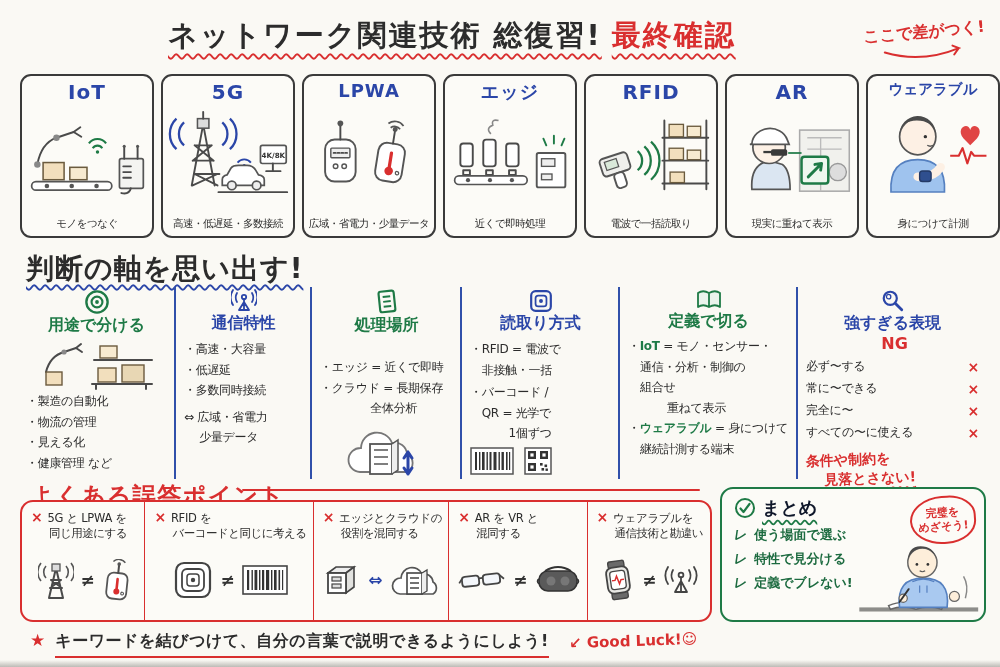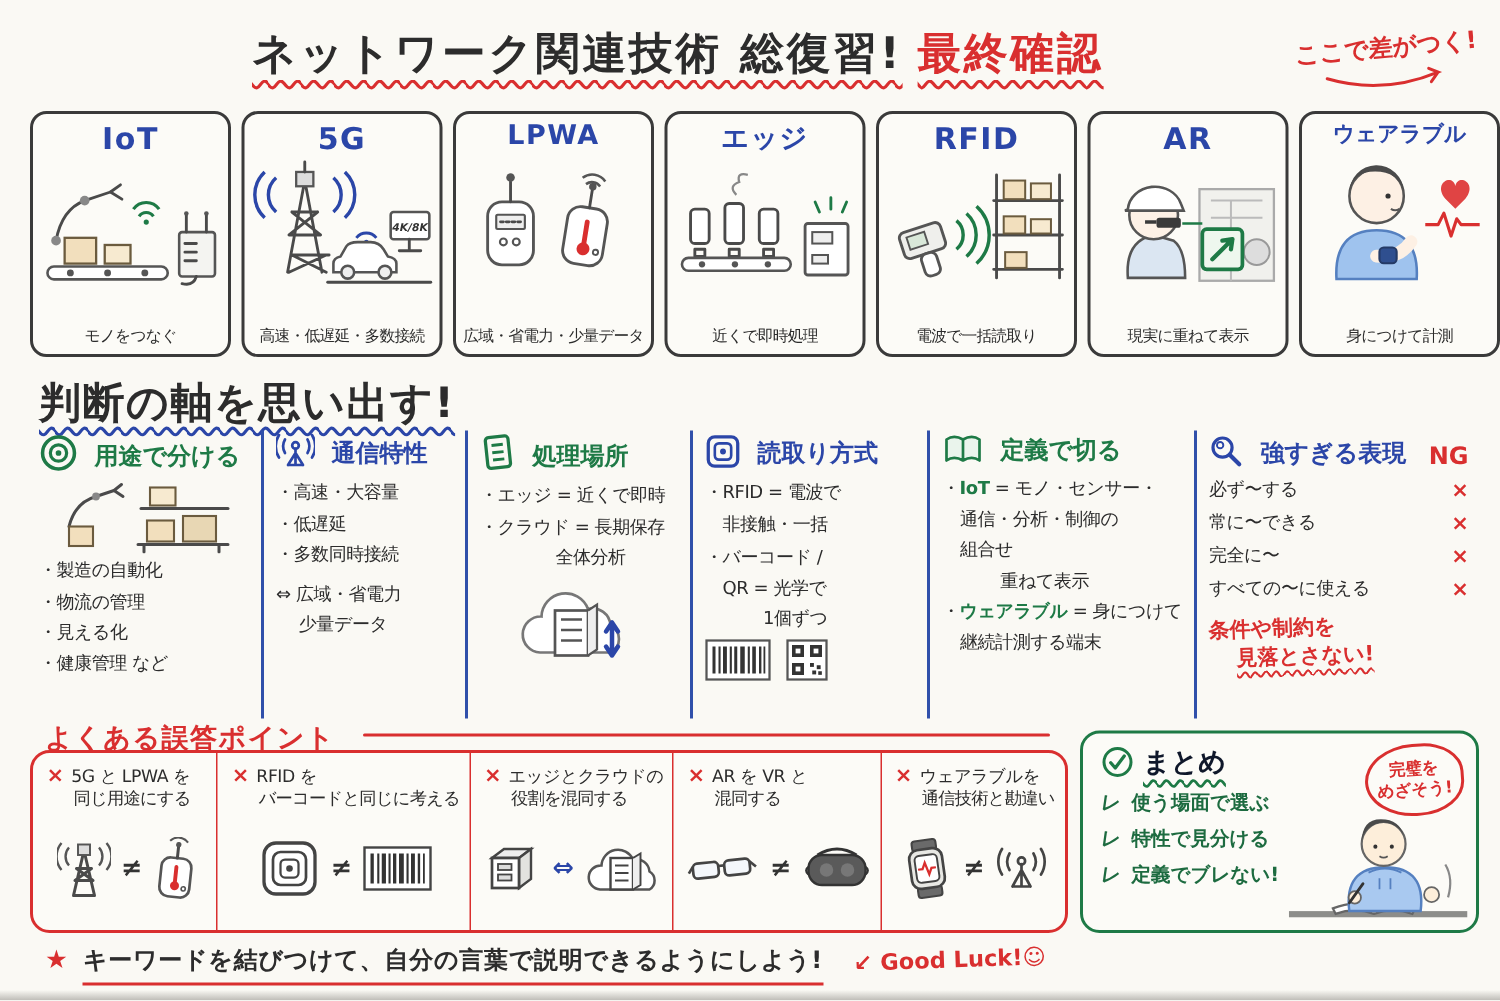--- a/index.html
+++ b/index.html
@@ -12,44 +12,44 @@
   .title .red { color:#d92f2f; margin-left:10px; }
   .corner-note { position:absolute; top:22px; right:14px; color:#d92f2f; font-weight:bold; font-size:16px; transform:rotate(-5deg); text-align:center; }
   .corner-note svg { display:block; margin:2px auto 0; }
 
   
   .cards { position:absolute; top:74px; left:20px; width:964px; height:164px; display:flex; gap:7px; }
   .card { flex:1; border:2.5px solid #3a3a3a; border-radius:11px; background:#fcfbf7; display:flex; flex-direction:column; align-items:center; padding:4px 2px 5px; }
   .card-title { color:#2b46a8; font-weight:bold; font-size:20px; letter-spacing:1px; }
   .card:nth-child(3) .card-title, .card:nth-child(4) .card-title { font-size:18px; }
   .card:nth-child(7) .card-title { font-size:14.5px; letter-spacing:0; }
-  .card-art { flex:1; width:100%; display:flex; align-items:flex-start; justify-content:center;font-style:italic; }
+  .card-art { flex:1; width:100%; display:flex; align-items:center; justify-content:center; }
   .card-caption { font-size:10.5px; letter-spacing:-0.5px; white-space:nowrap;margin-top:16px; }
 
   
   .judge-head { position:absolute; top:250px; left:26px; font-size:28px; font-weight:bold; letter-spacing:1px;
                 text-decoration:underline wavy #2b46a8; text-decoration-thickness:2px; text-underline-offset:6px; }
   .judge-cols { position:absolute; top:287px; left:18px; width:968px; height:192px; display:flex; }
   .jcol { border-right:2px solid #3050aa; padding:2px 7px 0 8px; }
   .jcol:last-child { border-right:none; }
   .w0{width:158px} .w1{width:136px} .w2{width:150px} .w3{width:158px} .w4{width:178px} .w5{width:188px}
-  .jhead { display:flex; align-items:flex-end; gap:11px; font-size:16px; font-weight:bold; white-space:nowrap; }
+  .jhead { display:flex; align-items:center; gap:0; font-size:16px; font-weight:bold; white-space:nowrap;flex-direction:column; }
   .c-green .jhead { color:#1e7a46; } .c-blue .jhead { color:#2b46a8; }
   .jhead .ng { color:#d92f2f; margin-left:4px; }
   .jitem { font-size:12px; line-height:1.55; letter-spacing:-0.3px; margin-top:2px; white-space:nowrap; }
   .jitem .kw { color:#1e7a46; font-weight:bold; }
   .jitem.ind { padding-left:12px; }
   .mini-illo { display:block; margin:2px auto; }
   .ngrow { display:flex; justify-content:space-between; align-items:center; font-size:12px; margin-top:5px; letter-spacing:-0.3px; }
   .xmark { color:#d92f2f; font-weight:bold; font-size:14px; }
   .warn { margin-top:8px; color:#d92f2f; font-weight:bold; font-size:14px; transform:rotate(-2deg); line-height:1.35; }
   .warn div:last-child { padding-left:18px; text-decoration:underline wavy #d92f2f; text-underline-offset:4px; }
 
   
-  .mist-head { position:absolute; top:480px; left:30px; color:#d92f2f; font-size:18px; font-weight:bold; letter-spacing:1px;
+  .mist-head { position:absolute; top:480px; left:30px; color:#d92f2f; font-size:24px; font-weight:bold; letter-spacing:1px;
                text-decoration:underline wavy #d92f2f; text-decoration-thickness:2px; text-underline-offset:5px;text-align:center; }
   .mist-line { position:absolute; top:489px; left:242px; width:458px; height:2px; background:#d92f2f; border-radius:2px; }
   .mist-box { position:absolute; top:500px; left:20px; width:692px; height:122px; border:2px solid #d92f2f; border-radius:13px; display:flex; background:#fcfbf7; }
   .mcell { flex:1; border-right:1.5px solid #d92f2f; padding:7px 6px 4px 9px; display:flex; flex-direction:column; }
   .mcell:last-child { border-right:none; }
   .mrow1 { font-size:11.5px; display:flex; gap:5px; align-items:baseline; white-space:nowrap; letter-spacing:-0.3px; }
   .mrow2 { font-size:11.5px; margin-left:18px; white-space:nowrap; letter-spacing:-0.5px; }
   .micons { flex:1; display:flex; align-items:center; justify-content:center; gap:7px; margin-top:2px; }
   .rel { font-size:17px; font-weight:bold; color:#333; }
   .rel.blue { color:#2b46a8; }
@@ -315,21 +315,21 @@
     <div class="jcol c-green w2">
       <div class="jhead">
         <svg width="24" height="26" viewBox="0 0 22 24">
           <g transform="rotate(-6 11 12)">
             <rect x="4" y="2" width="14" height="19" rx="2" stroke="#1e7a46" stroke-width="2" fill="none"></rect>
             <path d="M7.5,7 h7 M7.5,11.5 h7 M7.5,16 h7" stroke="#1e7a46" stroke-width="1.8"></path>
           </g>
         </svg>
         <span>処理場所</span>
       </div>
-      <div style="margin-top:6px">
+      <div style="margin-top:22px">
         <div class="jitem">・エッジ = 近くで即時</div>
         <div class="jitem">・クラウド = 長期保存</div>
         <div class="jitem">　　　　 全体分析</div>
       </div>
       <svg class="mini-illo" width="90" height="62" viewBox="0 0 90 62">
         <path d="M18,52 a12,12 0 0 1 1,-24 a16,16 0 0 1 31,-5 a12,12 0 0 1 15,11 a10,10 0 0 1 0,18 z" fill="#fff" stroke="#777" stroke-width="1.8"></path>
         <rect x="28" y="24" width="22" height="30" fill="#fff" stroke="#555" stroke-width="1.8"></rect>
         <path d="M50,24 l6,-4 v30 l-6,4" fill="#eee" stroke="#555" stroke-width="1.5"></path>
         <path d="M32,30 h14 M32,37 h14 M32,44 h14" stroke="#555" stroke-width="1.6"></path>
         <path d="M66,32 V54 M66,32 l-4,6 M66,32 l4,6 M66,54 l-4,-6 M66,54 l4,-6" stroke="#2b46a8" stroke-width="3" fill="none" stroke-linecap="round"></path>

